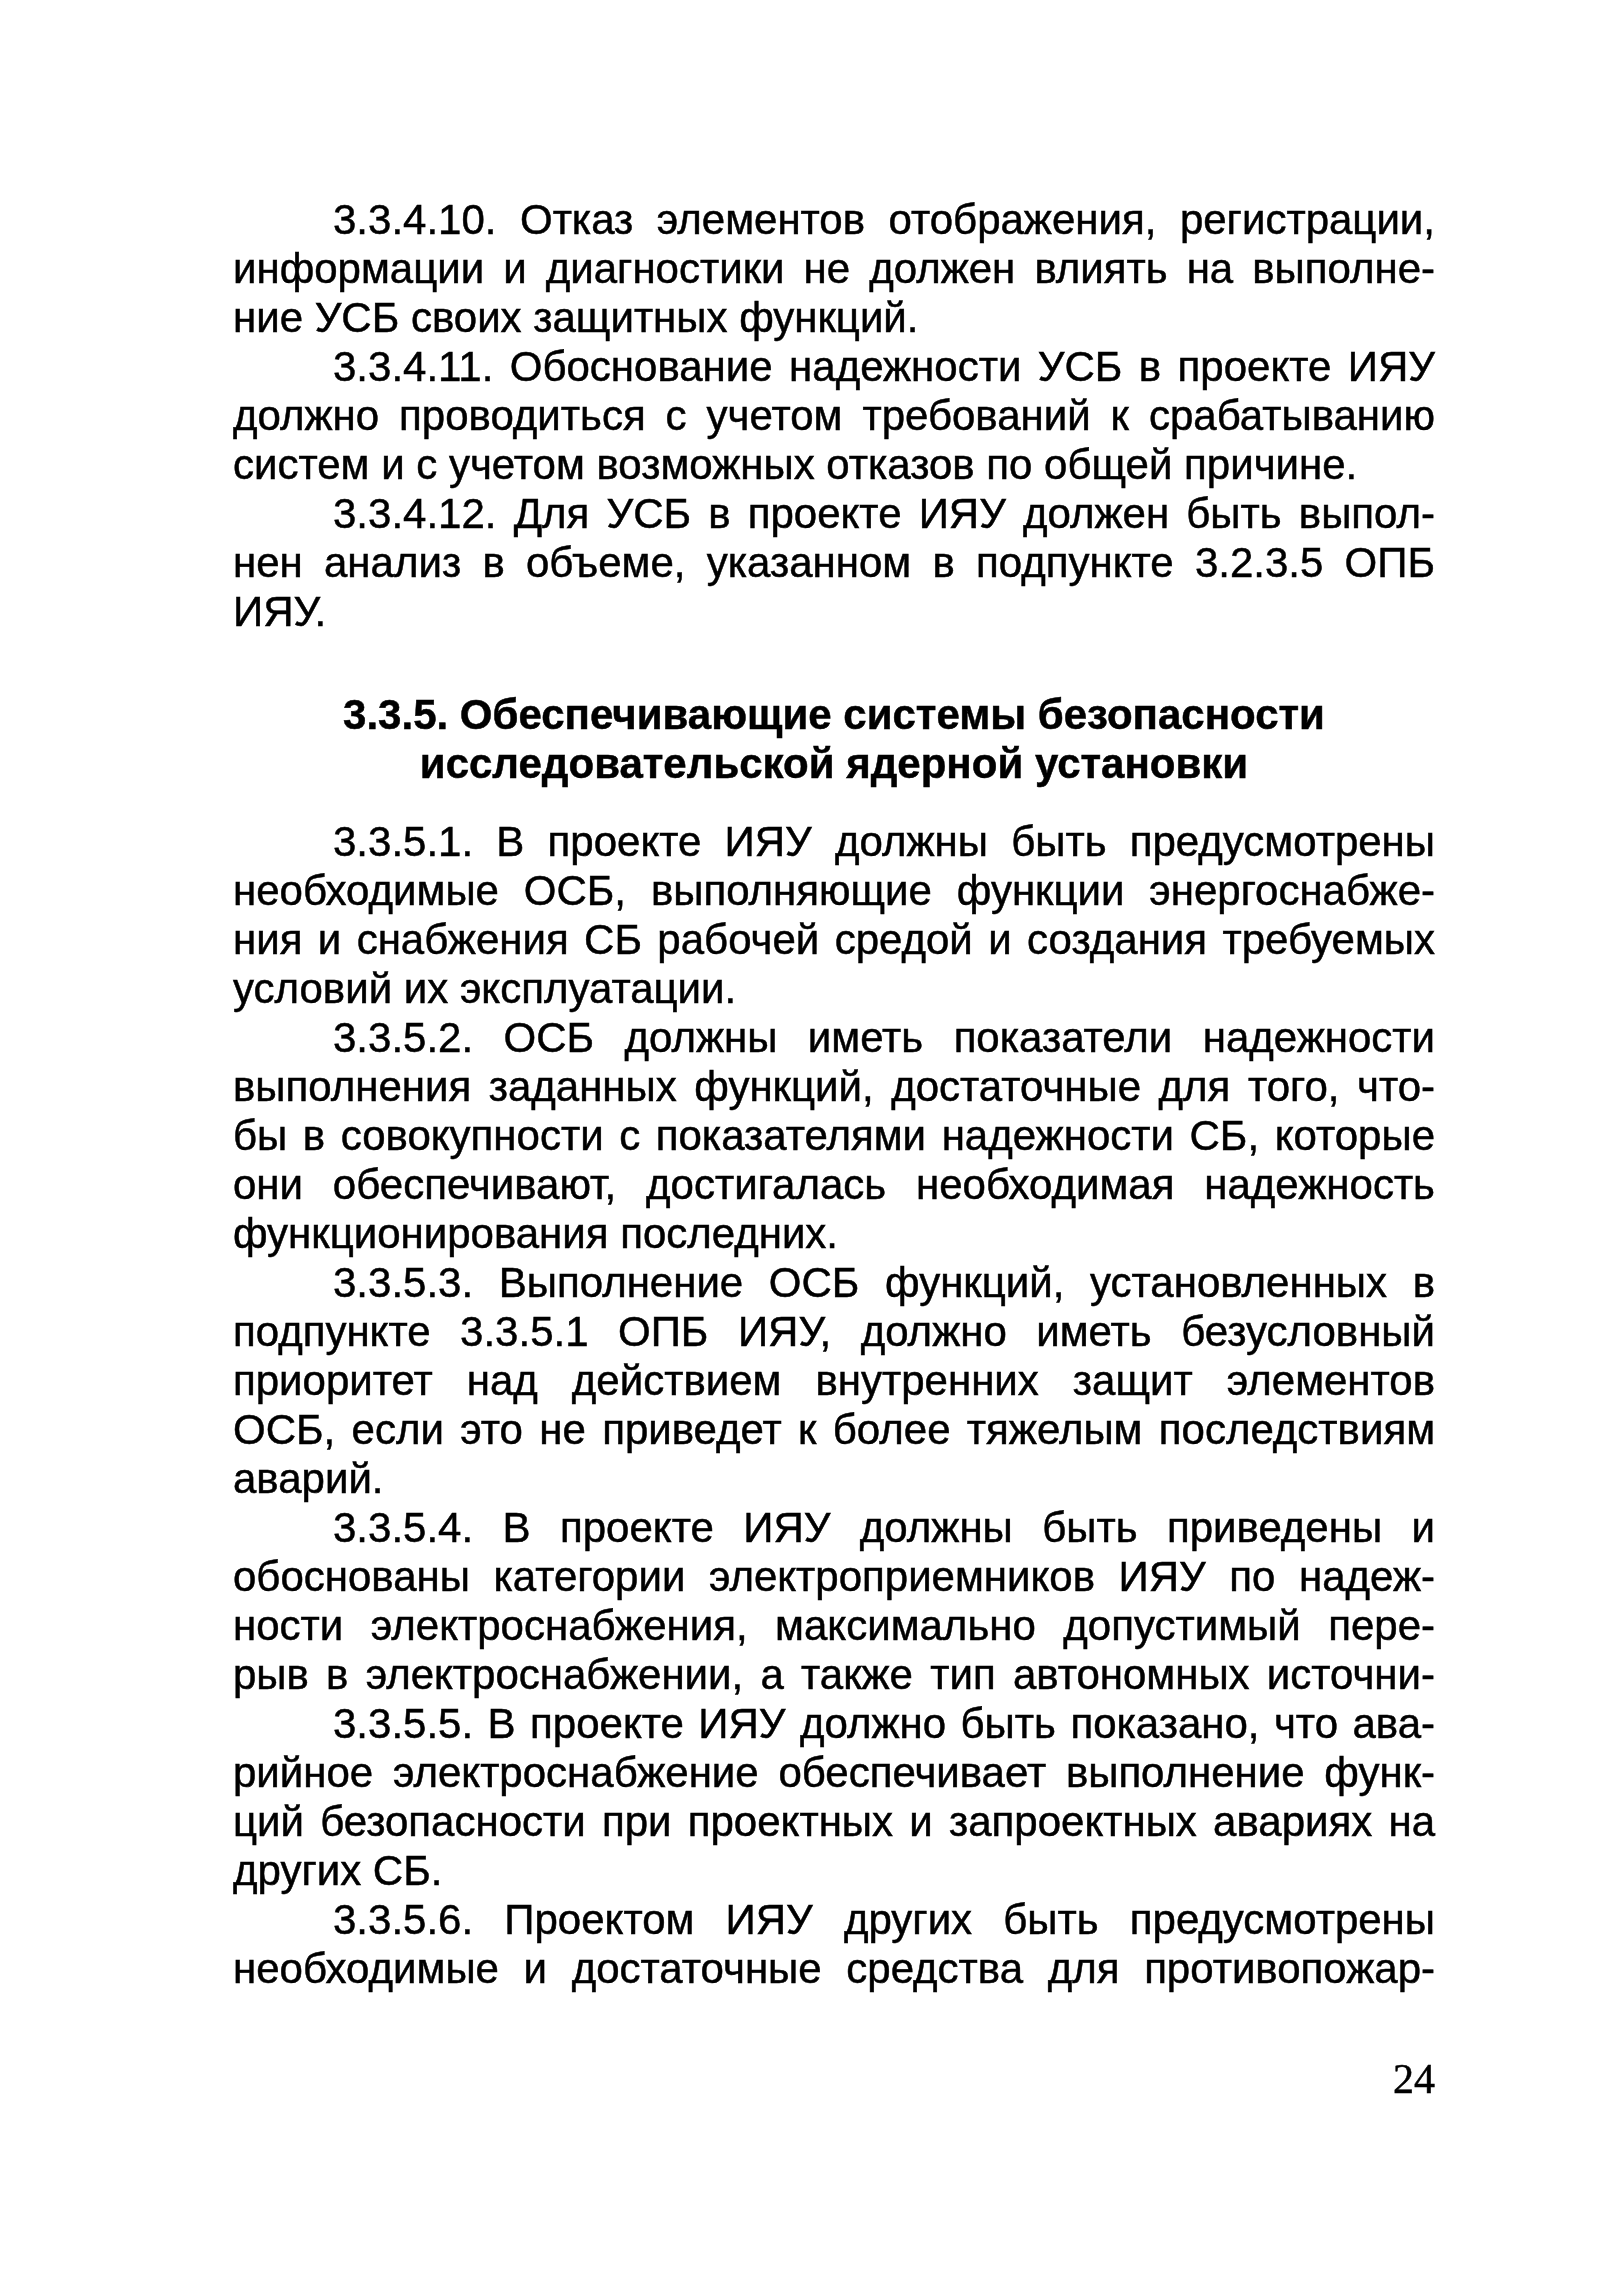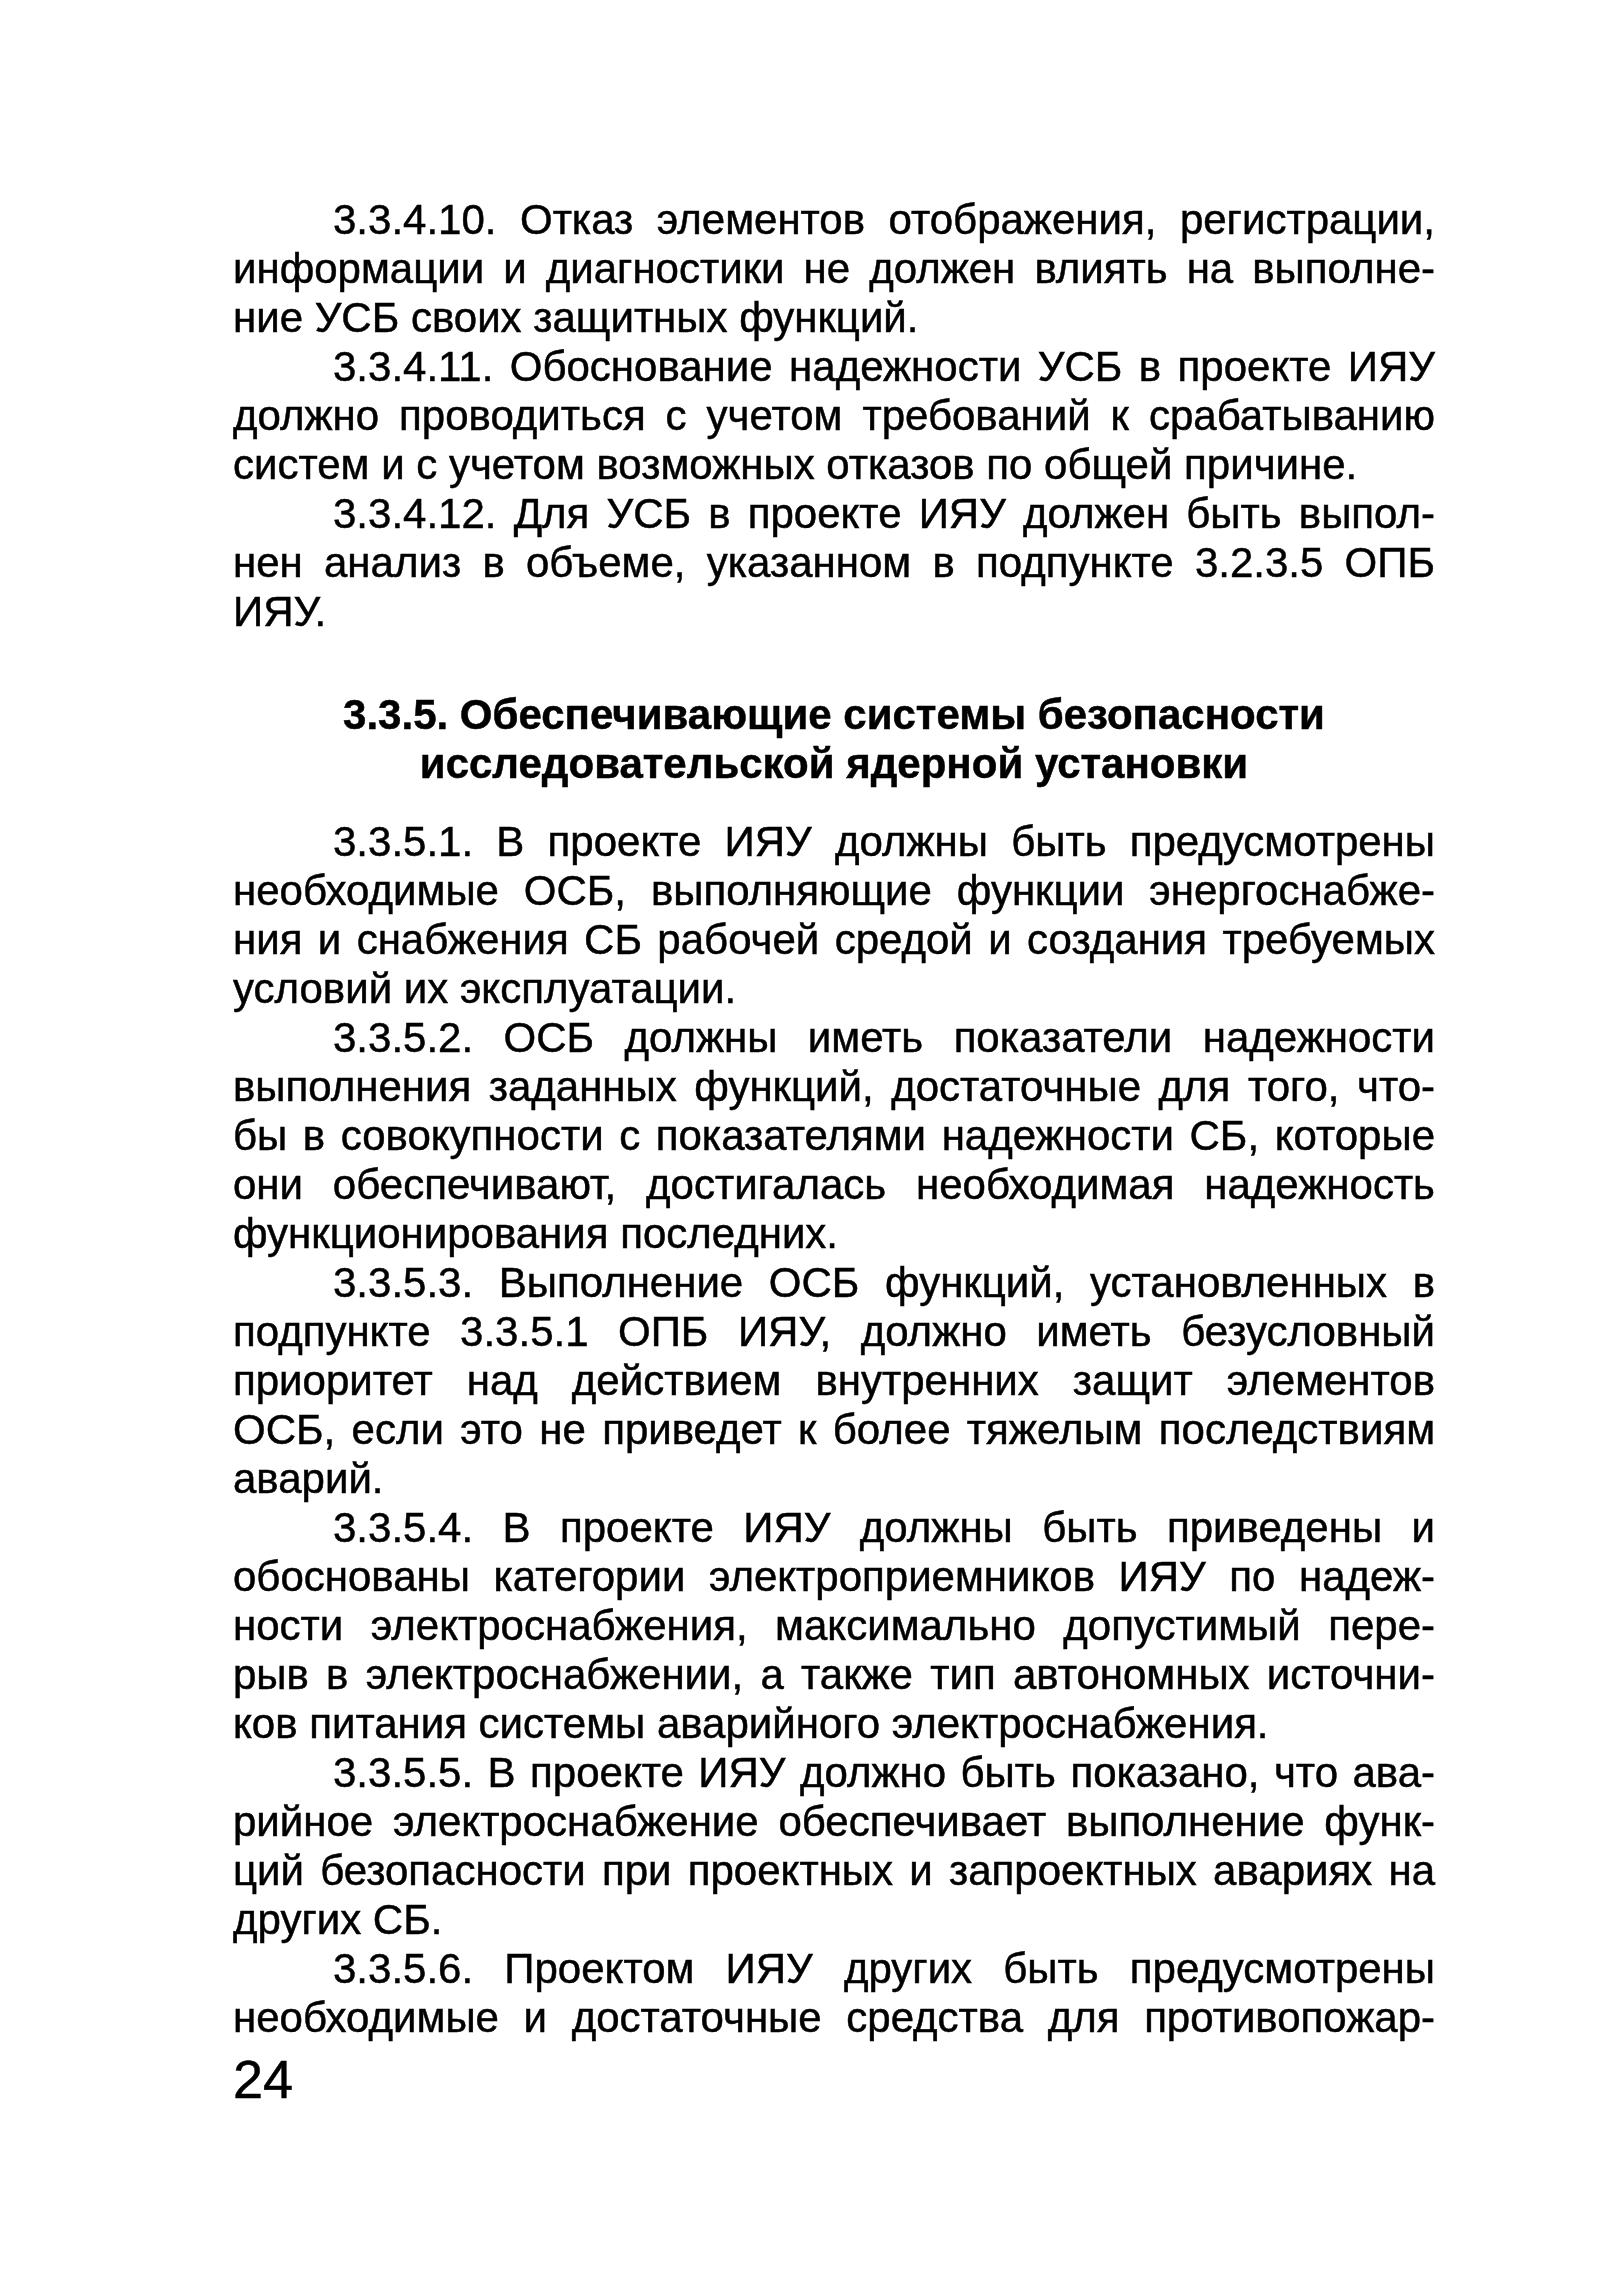--- a/index.html
+++ b/index.html
@@ -43,23 +43,24 @@
     margin-bottom: 29px;
   }
   .heading .hline {
     text-align-last: center;
   }
   .pagenum {
     position: absolute;
     left: 233px;
     top: 2055px;
     width: 1202px;
-    text-align: left;
-    font-size: 54px;
+    text-align: right;
+    font-size: 42px;
     line-height: 49px;
+    font-family: Liberation Serif, serif;
     -webkit-text-stroke: 0.5px #000;
   }
 </style>
 </head>
 <body>
 
 <div class="page">
   <div class="content">
 
     <div class="para">
@@ -106,21 +107,20 @@
       <div class="line">приоритет над действием внутренних защит элементов</div>
       <div class="line">ОСБ, если это не приведет к более тяжелым последствиям</div>
       <div class="line last">аварий.</div>
     </div>
 
     <div class="para">
       <div class="line first">3.3.5.4. В проекте ИЯУ должны быть приведены и</div>
       <div class="line">обоснованы категории электроприемников ИЯУ по надеж-</div>
       <div class="line">ности электроснабжения, максимально допустимый пере-</div>
       <div class="line">рыв в электроснабжении, а также тип автономных источни-</div>
-      <div class="line last">ков питания системы аварийного электроснабжения.</div>
     </div>
 
     <div class="para">
       <div class="line first">3.3.5.5. В проекте ИЯУ должно быть показано, что ава-</div>
       <div class="line">рийное электроснабжение обеспечивает выполнение функ-</div>
       <div class="line">ций безопасности при проектных и запроектных авариях на</div>
       <div class="line last">других СБ.</div>
     </div>
 
     <div class="para">

